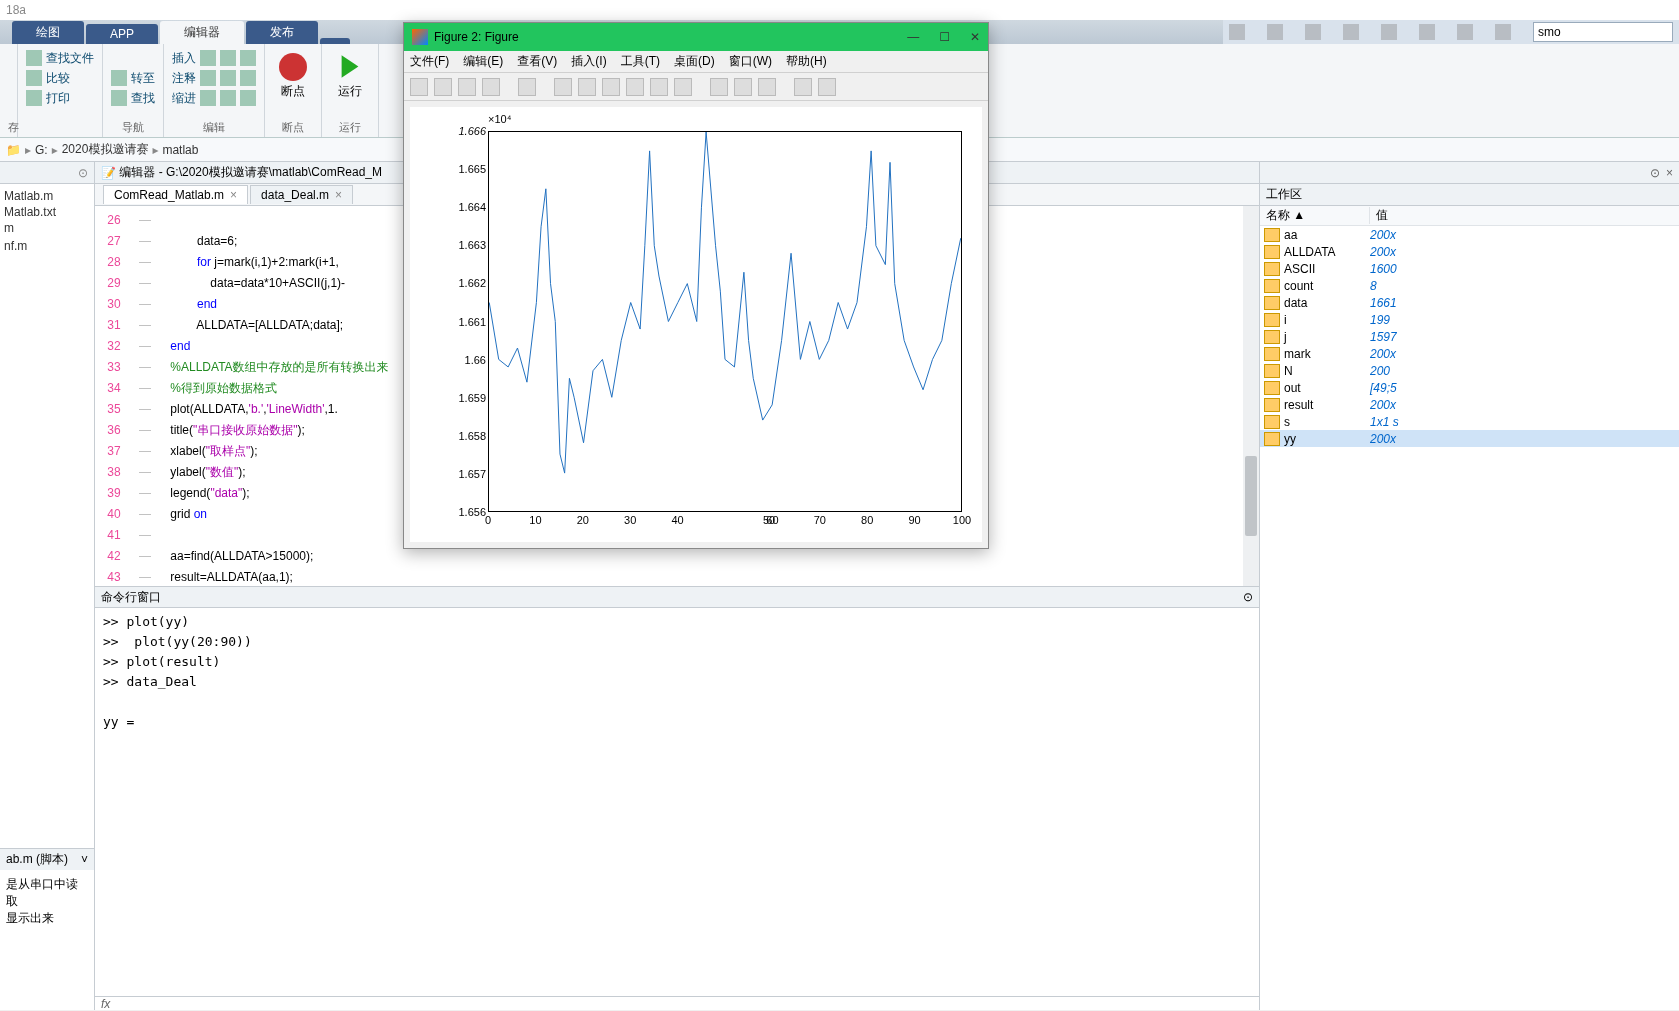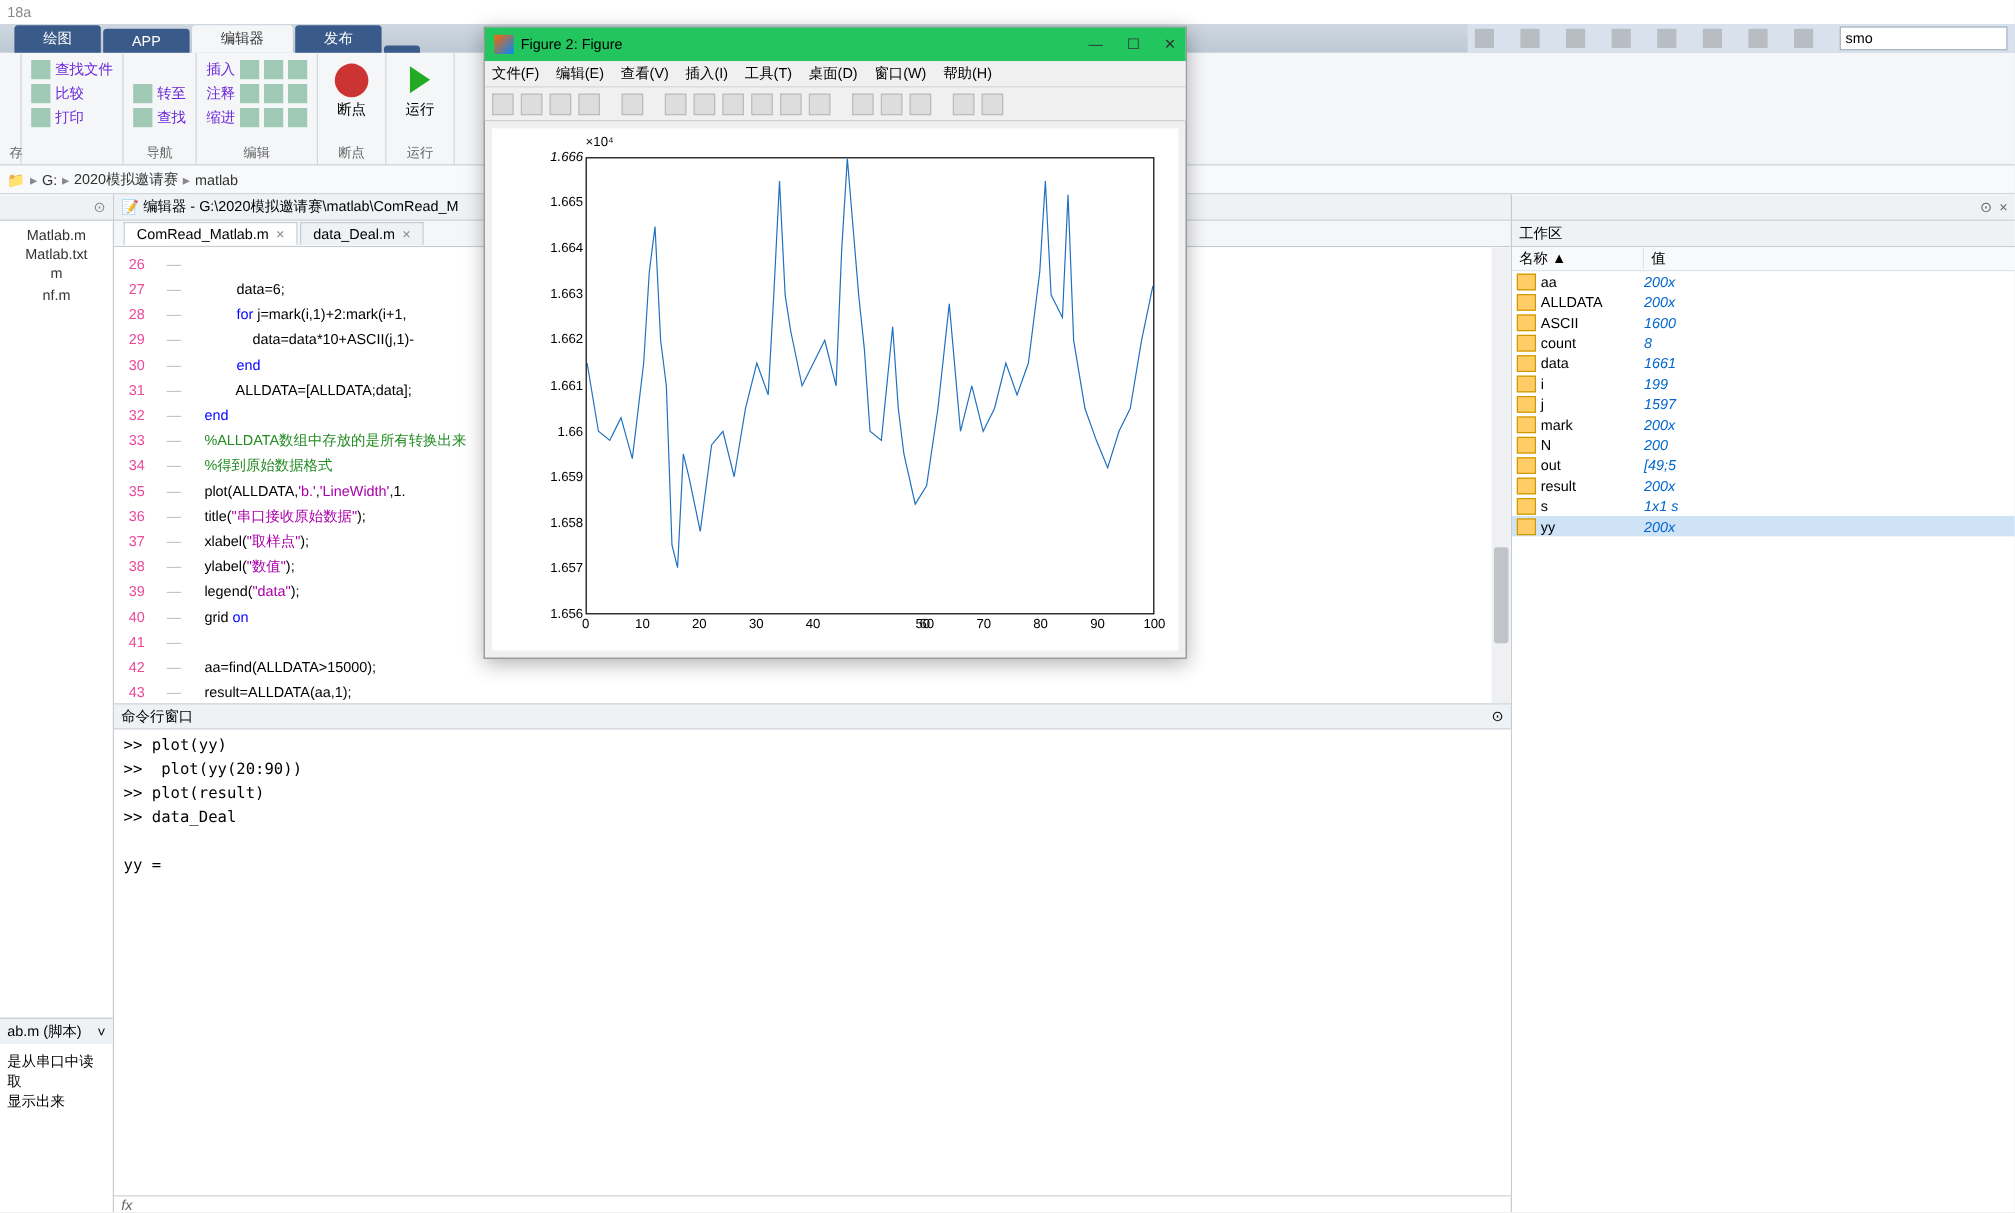--- a/index.html
+++ b/index.html
@@ -14,36 +14,36 @@
 .tab.active { background:#f4f6f8; color:#2a4; color:#333; }
 .quickbar { margin-left:auto; display:flex; align-items:center; background:#d9e2ec; height:24px; padding:0 6px; gap:22px; }
 .qicon { width:16px; height:16px; background:#888; opacity:.4; }
 .searchbox { height:20px; border:1px solid #9ab; padding:0 4px; width:140px; }
 
 
 .ribbon { height:94px; background:#f4f6f8; border-bottom:1px solid #bcc; display:flex; }
 .rgrp { border-right:1px solid #d0d6dc; padding:4px 8px 2px; display:flex; flex-direction:column; }
 .rgrp .row { display:flex; align-items:center; gap:4px; height:20px; }
 .rgrp .glyph { width:16px; height:16px; background:#6a8; opacity:.6; }
-.rgrp .lbl { color:#6d28d9; }
+.rgrp .lbl { color:#0c4a6e; }
 .rgrp .caption { text-align:center; color:#666; font-size:11px; margin-top:auto; }
 .bigbtn { width:40px; height:56px; display:flex; flex-direction:column; align-items:center; justify-content:center; gap:2px; }
 .bigbtn .bigicon { width:28px; height:28px; background:#4a7; border-radius:3px; }
 .bigbtn.run .bigicon { background:#2a2; clip-path:polygon(20% 10%,80% 50%,20% 90%); }
 
 
 .pathbar { height:24px; background:#f7f9fb; border-bottom:1px solid #c6ccd2; display:flex; align-items:center; padding:0 6px; color:#333; gap:4px; }
 .pathbar .crumb { color:#333; }
 .pathbar .sep { color:#888; }
 
 
 .main { display:flex; height:calc(1011px - 20px - 24px - 94px - 24px - 1px); }
 .leftcol { width:95px; border-right:1px solid #c6ccd2; background:#fff; display:flex; flex-direction:column; }
 .leftcol .minihead { height:22px; border-bottom:1px solid #c6ccd2; display:flex; align-items:center; justify-content:flex-end; padding-right:6px; color:#888; background:#eef2f5; }
-.filelist { padding:4px 4px;text-align:center; }
+.filelist { padding:4px 4px; }
 .filelist div { padding:1px 0; color:#333; white-space:nowrap; overflow:hidden; }
 
 .centercol { flex:1; display:flex; flex-direction:column; min-width:0; }
 .edtitle { height:22px; background:#eef2f5; border-bottom:1px solid #c6ccd2; display:flex; align-items:center; padding:0 6px; }
 .filetabs { height:22px; background:#f4f6f8; border-bottom:1px solid #c6ccd2; display:flex; align-items:center; padding-left:8px; gap:2px; }
 .ftab { padding:2px 10px; border:1px solid #c6ccd2; border-bottom:none; background:#fff; display:flex; gap:6px; align-items:center; }
 .ftab.inactive { background:#eef2f5; }
 .ftab .x { color:#888; }
 
 .editor { flex:1; background:#fff; display:flex; overflow:hidden; font-family:Consolas,monospace; font-size:13px; position:relative; }

